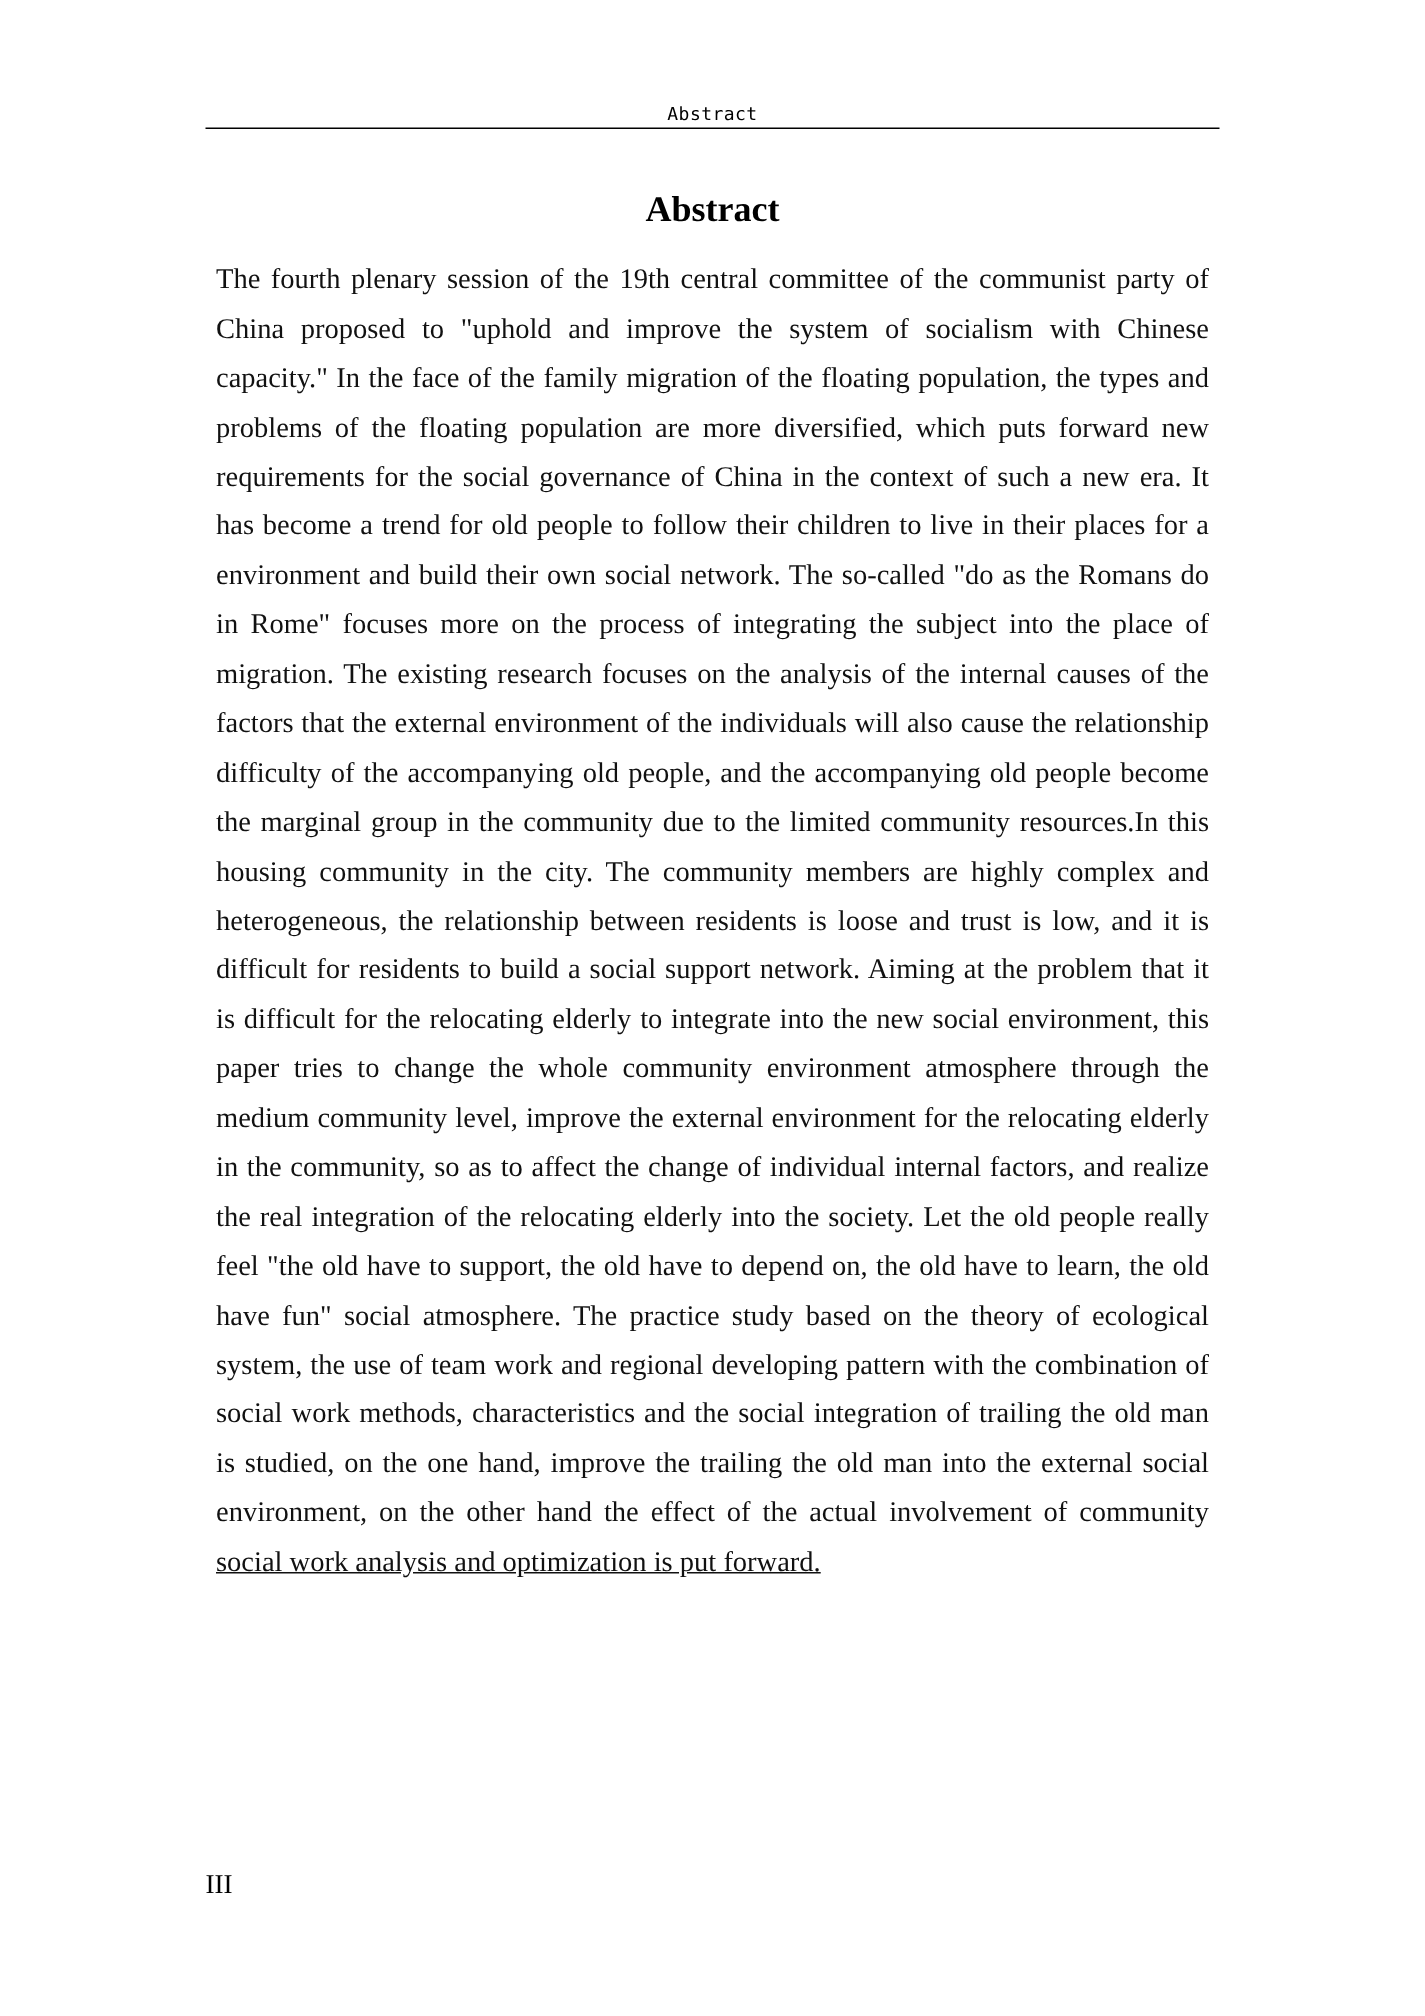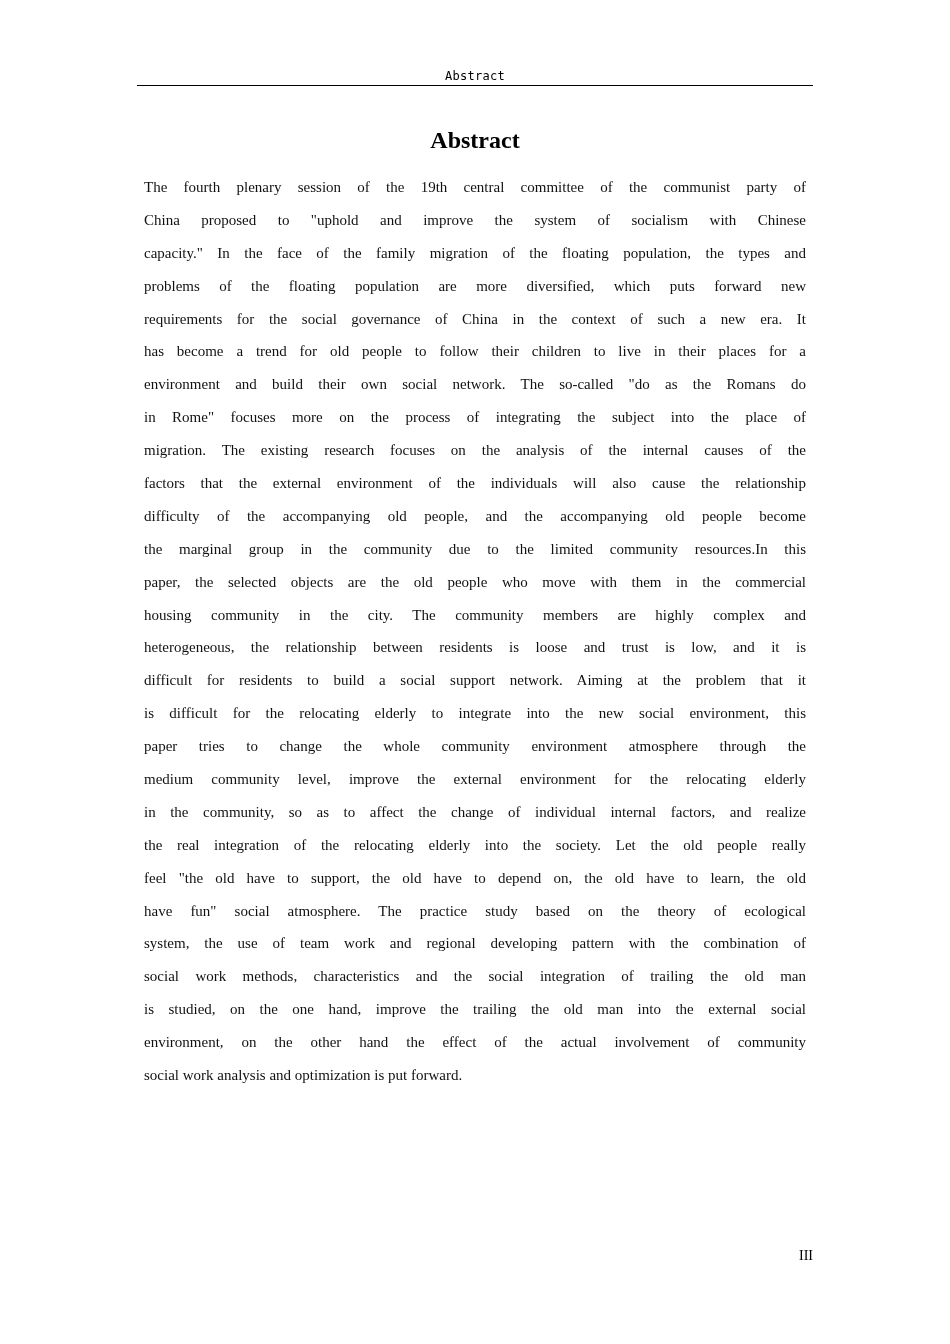--- a/index.html
+++ b/index.html
@@ -44,21 +44,21 @@
       font-size: 24px;
       line-height: 32px;
       margin: 0;
     }
     .body-text {
       position: absolute;
       left: 144px;
       top: 171px;
       width: 662px;
       font-family: "Liberation Serif", serif;
-      font-size: 15px;
+      font-size: 19px;
       color: #111111;
     }
     .line {
       display: block;
       height: 32.9px;
       line-height: 32.9px;
       text-align: justify;
       text-align-last: justify;
       white-space: nowrap;
       overflow: visible;
@@ -68,29 +68,30 @@
     }
     .line-inner {
       display: inline-block;
       width: 100%;
       white-space: normal;
       text-align: justify;
       text-align-last: justify;
     }
     .line.last .line-inner {
       text-align-last: left;
+      text-decoration: underline;
     }
     .page-number {
       position: absolute;
       left: 137px;
       top: 1247px;
       width: 676px;
-      text-align: right;
+      text-align: left;
       font-family: "Liberation Serif", serif;
-      font-size: 14px;
+      font-size: 18px;
       line-height: 18px;
     }
   </style>
 </head>
 <body>
 
 <div class="running-header">Abstract</div>
 <div class="header-rule"></div>
 
 <h1 class="title">Abstract</h1>
@@ -101,21 +102,20 @@
   <span class="line"><span class="line-inner">capacity." In the face of the family migration of the floating population, the types and</span></span>
   <span class="line"><span class="line-inner">problems of the floating population are more diversified, which puts forward new</span></span>
   <span class="line"><span class="line-inner">requirements for the social governance of China in the context of such a new era. It</span></span>
   <span class="line"><span class="line-inner">has become a trend for old people to follow their children to live in their places for a</span></span>
   <span class="line"><span class="line-inner">environment and build their own social network. The so-called "do as the Romans do</span></span>
   <span class="line"><span class="line-inner">in Rome" focuses more on the process of integrating the subject into the place of</span></span>
   <span class="line"><span class="line-inner">migration. The existing research focuses on the analysis of the internal causes of the</span></span>
   <span class="line"><span class="line-inner">factors that the external environment of the individuals will also cause the relationship</span></span>
   <span class="line"><span class="line-inner">difficulty of the accompanying old people, and the accompanying old people become</span></span>
   <span class="line"><span class="line-inner">the marginal group in the community due to the limited community resources.In this</span></span>
-  <span class="line"><span class="line-inner">paper, the selected objects are the old people who move with them in the commercial</span></span>
   <span class="line"><span class="line-inner">housing community in the city. The community members are highly complex and</span></span>
   <span class="line"><span class="line-inner">heterogeneous, the relationship between residents is loose and trust is low, and it is</span></span>
   <span class="line"><span class="line-inner">difficult for residents to build a social support network. Aiming at the problem that it</span></span>
   <span class="line"><span class="line-inner">is difficult for the relocating elderly to integrate into the new social environment, this</span></span>
   <span class="line"><span class="line-inner">paper tries to change the whole community environment atmosphere through the</span></span>
   <span class="line"><span class="line-inner">medium community level, improve the external environment for the relocating elderly</span></span>
   <span class="line"><span class="line-inner">in the community, so as to affect the change of individual internal factors, and realize</span></span>
   <span class="line"><span class="line-inner">the real integration of the relocating elderly into the society. Let the old people really</span></span>
   <span class="line"><span class="line-inner">feel "the old have to support, the old have to depend on, the old have to learn, the old</span></span>
   <span class="line"><span class="line-inner">have fun" social atmosphere. The practice study based on the theory of ecological</span></span>

